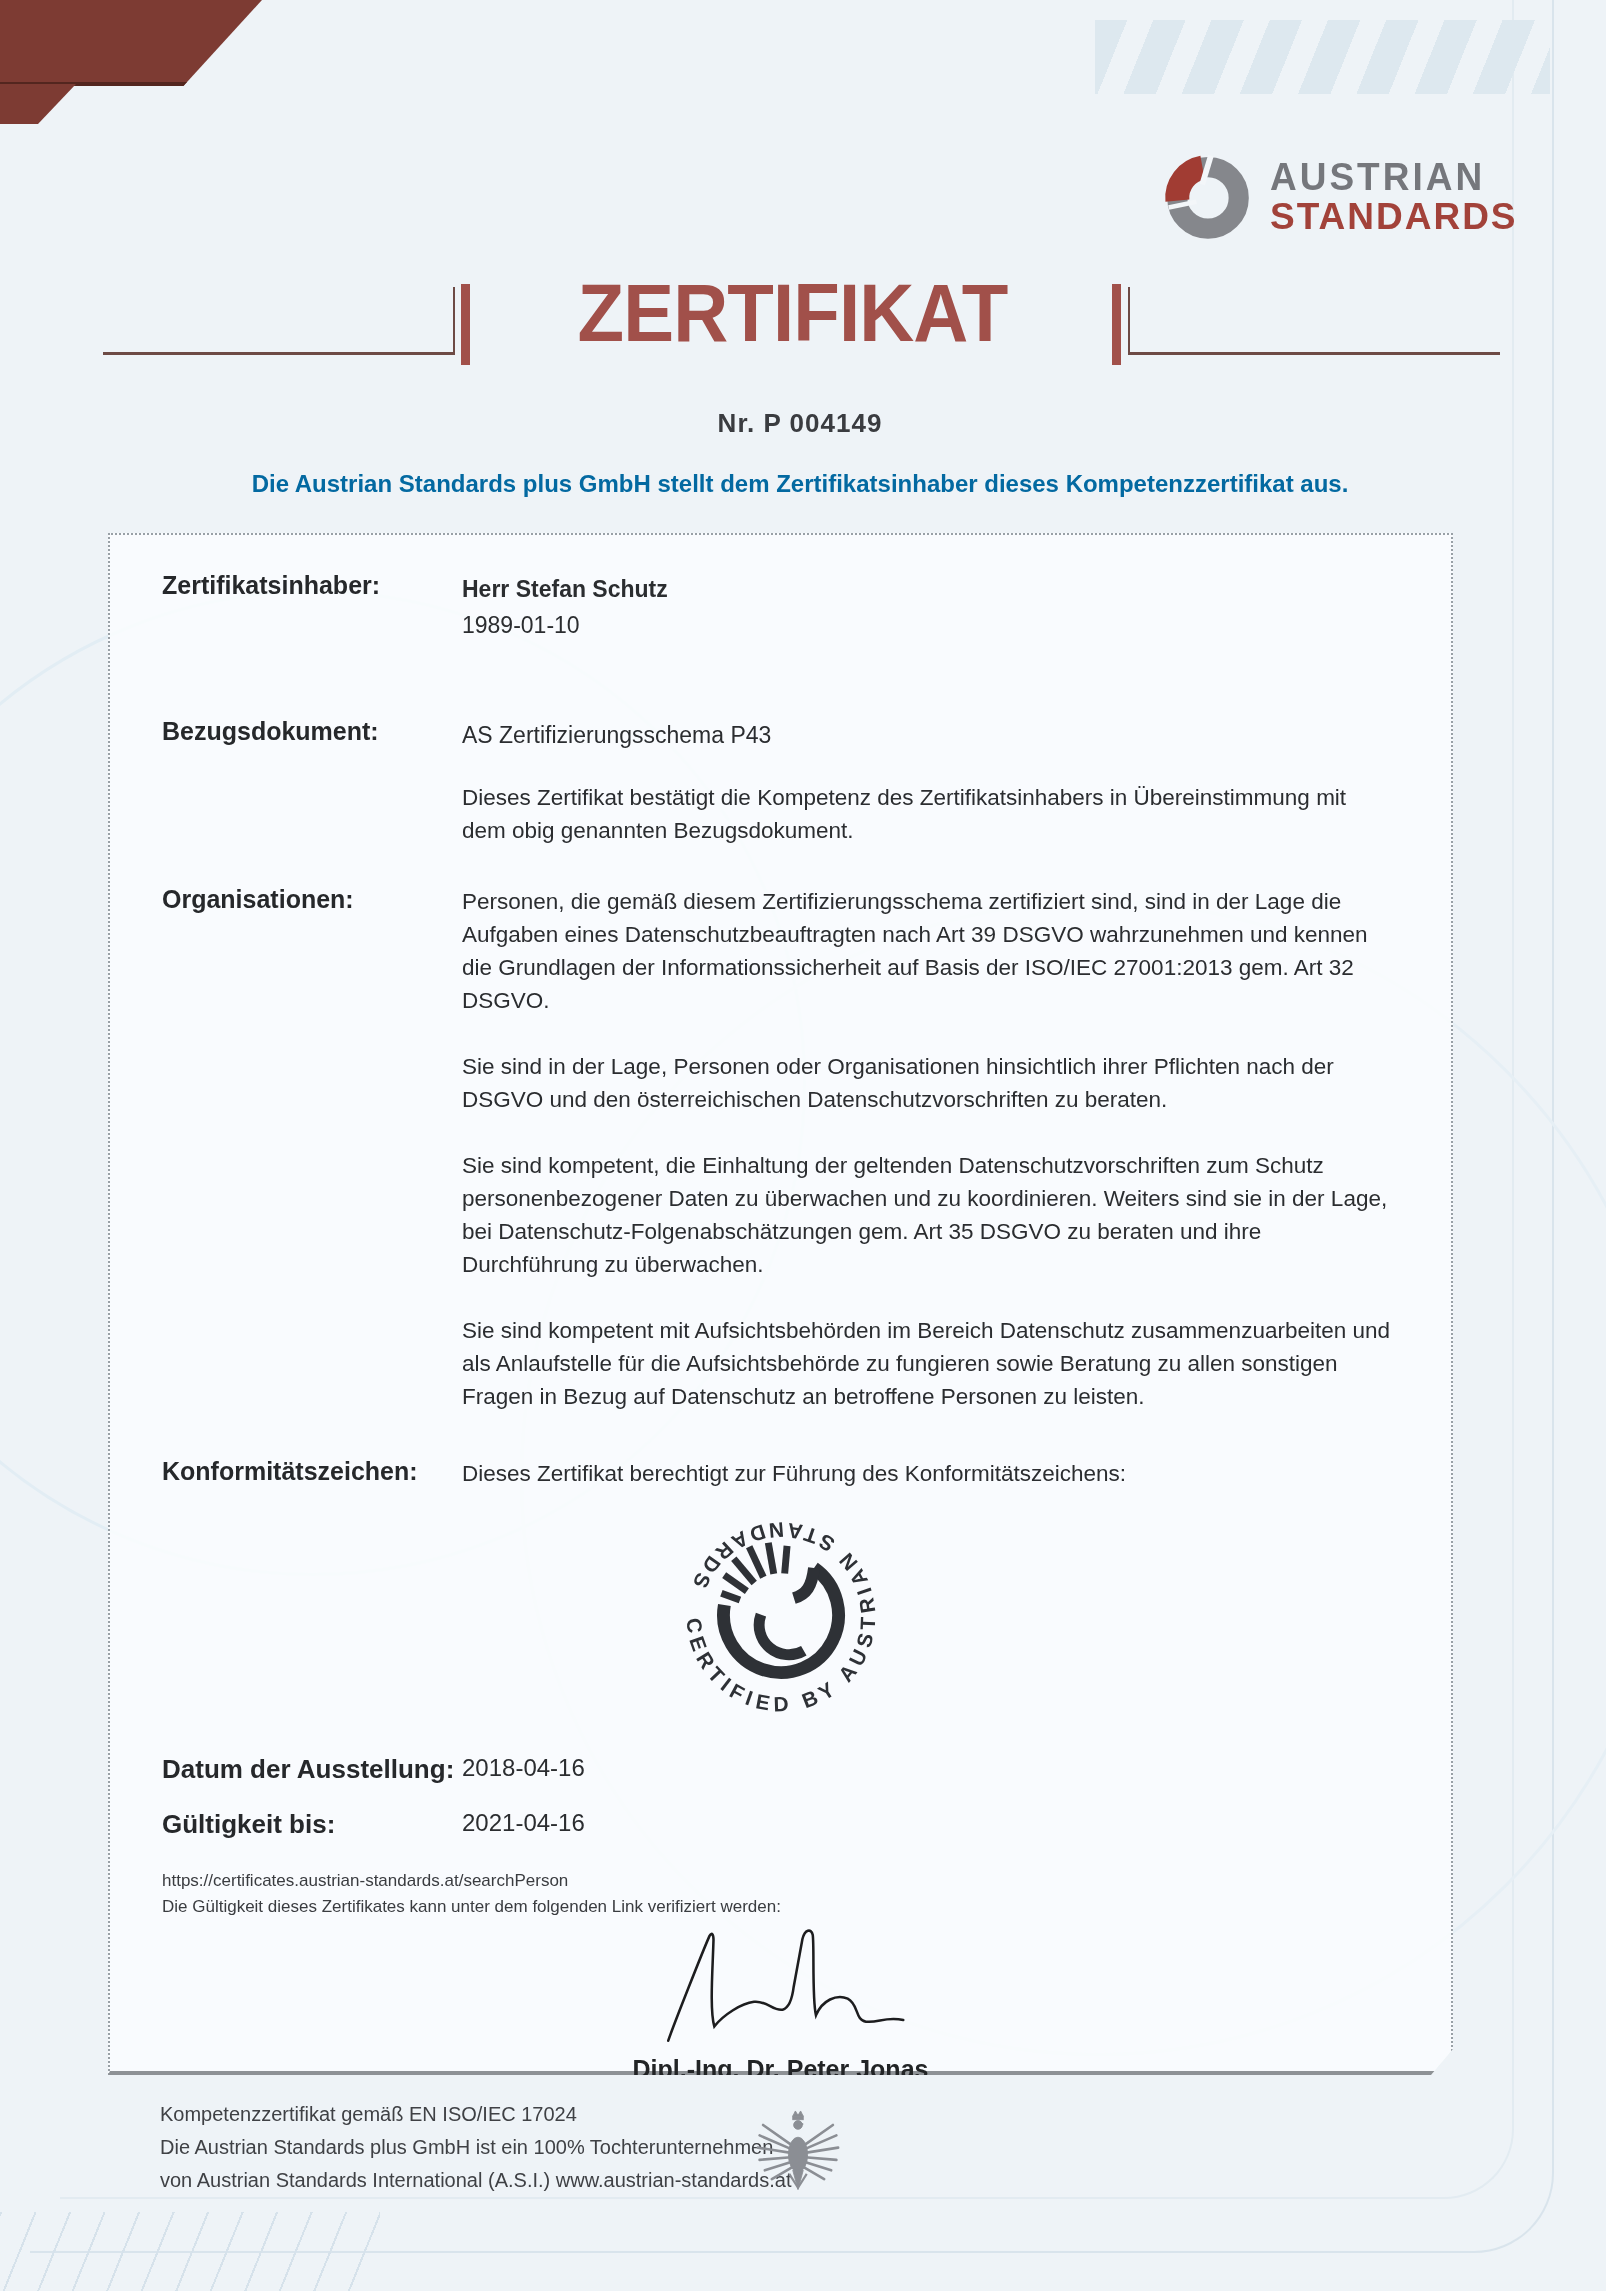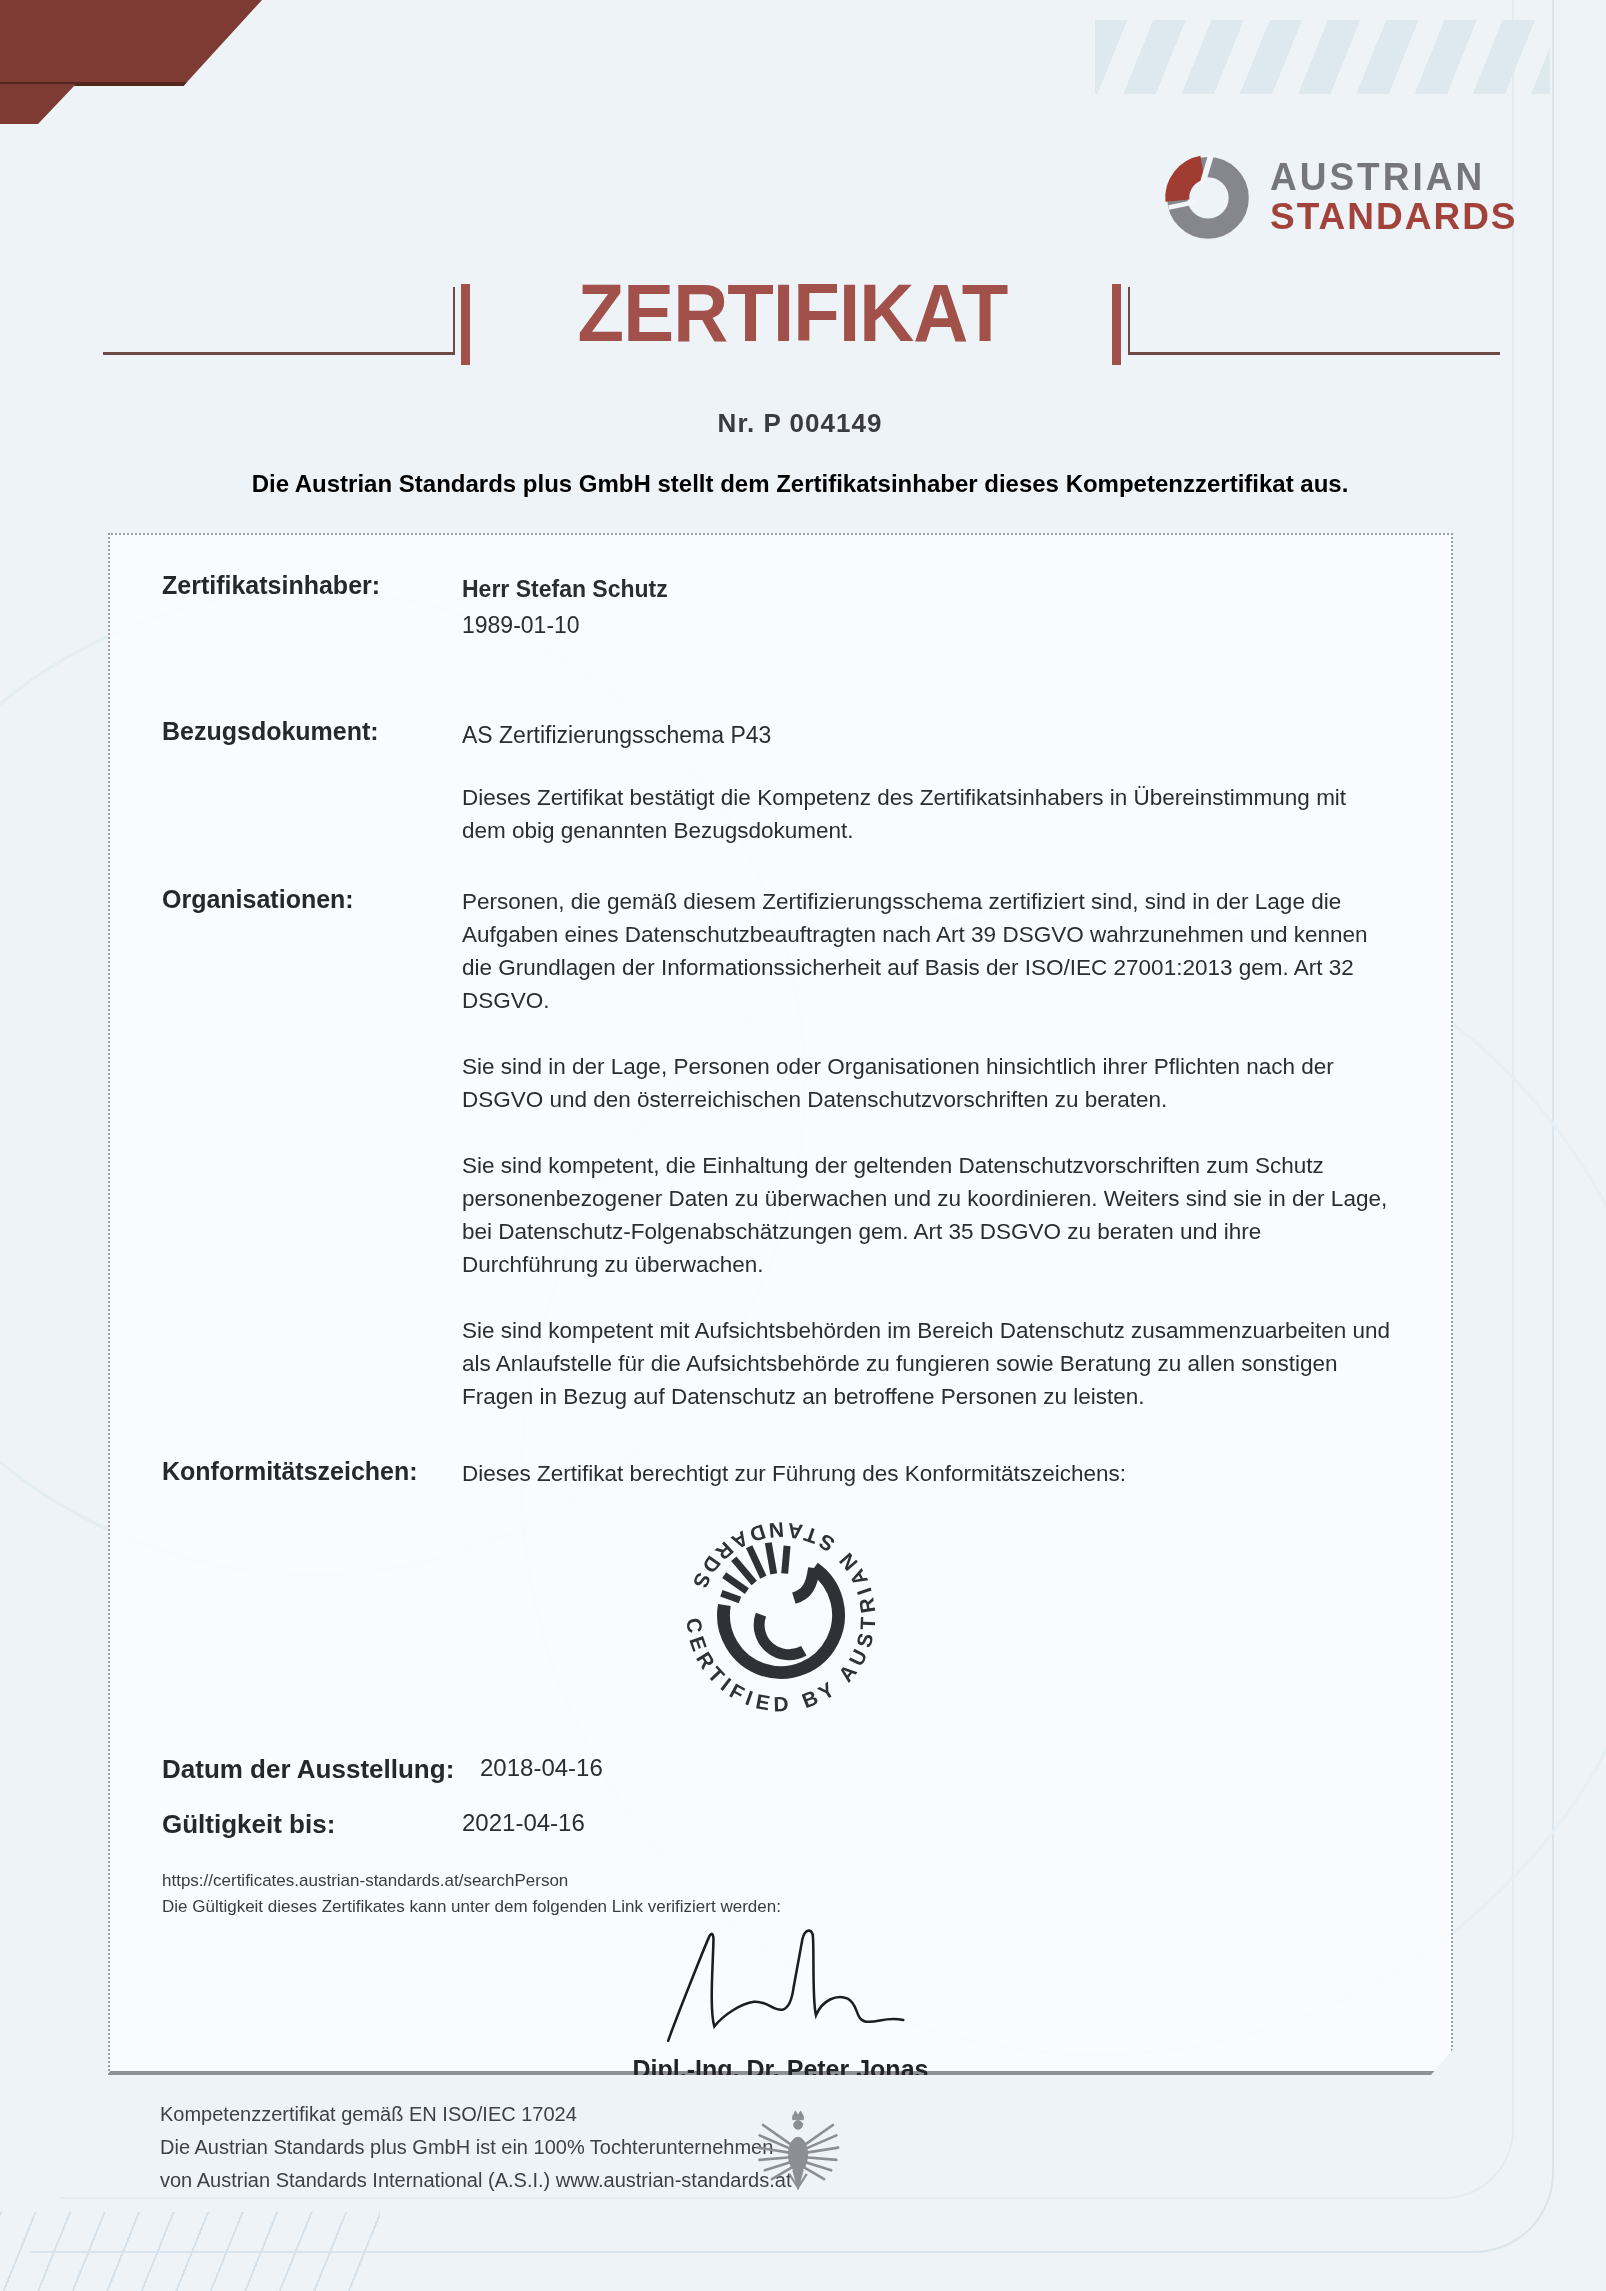--- a/index.html
+++ b/index.html
@@ -40,41 +40,41 @@
   .rule{position:absolute;background:#6d4a45;}
   .rule-left-h{left:103px;top:352px;width:352px;height:3px;}
   .rule-left-v{left:453px;top:287px;width:2px;height:68px;}
   .bar-left{left:461px;top:284px;width:9px;height:81px;background:#a1504a;}
   .bar-right{left:1112px;top:284px;width:9px;height:81px;background:#a1504a;}
   .rule-right-v{left:1128px;top:287px;width:2px;height:68px;}
   .rule-right-h{left:1128px;top:352px;width:372px;height:3px;}
   .cert-no{position:absolute;left:100px;top:408px;width:1400px;text-align:center;
     font-size:26px;font-weight:bold;color:#3a3c40;letter-spacing:1px;}
   .intro{position:absolute;left:100px;top:470px;width:1400px;text-align:center;
-    font-size:24px;font-weight:bold;color:#000000;}
+    font-size:24px;font-weight:bold;color:#0369a1;}
   
   .sheet{position:absolute;left:108px;top:533px;width:1341px;height:1536px;
     background:rgba(250,252,254,0.90);
     border:2px dotted #98a0a6;border-bottom:4px solid #8e9296;
     box-shadow:9px 5px 10px rgba(140,155,170,0.45);
     clip-path:polygon(0 0,100% 0,100% calc(100% - 26px),calc(100% - 22px) 100%,0 100%);}
   .row{display:grid;grid-template-columns:300px 1fr;padding:0 60px 0 52px;}
   .label{font-weight:bold;font-size:25px;color:#26282b;}
   .val{font-size:23px;line-height:36px;}
   .val-bold{font-weight:bold;}
   .para{font-size:22.5px;line-height:33px;}
   .para + .para{margin-top:33px;}
   .row-holder{margin-top:36px;}
   .row-ref{margin-top:74px;}
   .ref-note{margin-top:28px;}
   .row-comp{margin-top:38px;}
   .row-conf{margin-top:44px;}
   .mark-wrap{text-align:center;margin-top:8px;}
   .mark-wrap svg{width:238px;height:238px;}
-  .row-issue{margin-top:14px;gap:18px;}
+  .row-issue{margin-top:14px;}
   .row-valid{margin-top:24px;}
   .date-label{font-weight:bold;font-size:26px;color:#26282b;}
   .date-val{font-size:24px;}
   .verify{margin:28px 60px 0 52px;font-size:17px;line-height:26px;color:#3a3c40;}
   .sig{text-align:center;margin-top:0;}
   .sig svg{width:310px;height:135px;display:block;margin:0 auto;}
   .sig-name{font-size:25px;font-weight:bold;color:#222426;}
   .sig-title{font-size:23px;margin-top:3px;color:#2b2d30;}
   
   .footer{position:absolute;left:160px;top:2098px;font-size:20px;line-height:33px;color:#3f4145;}

